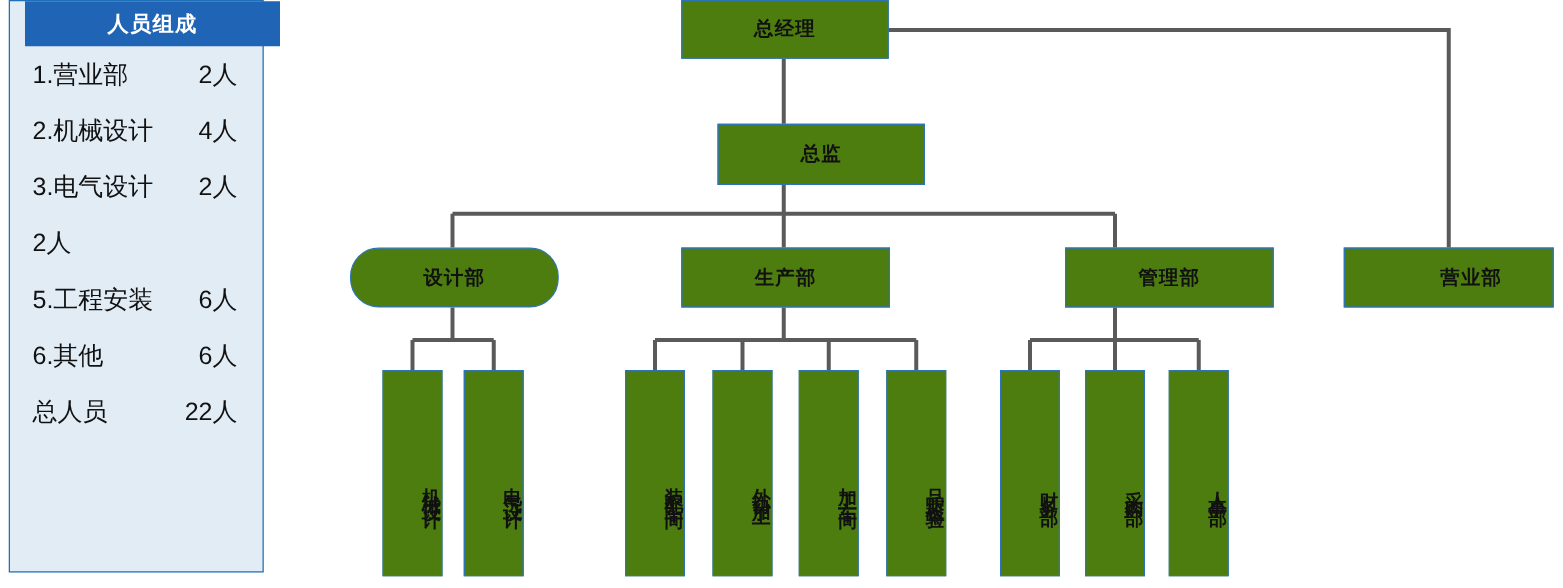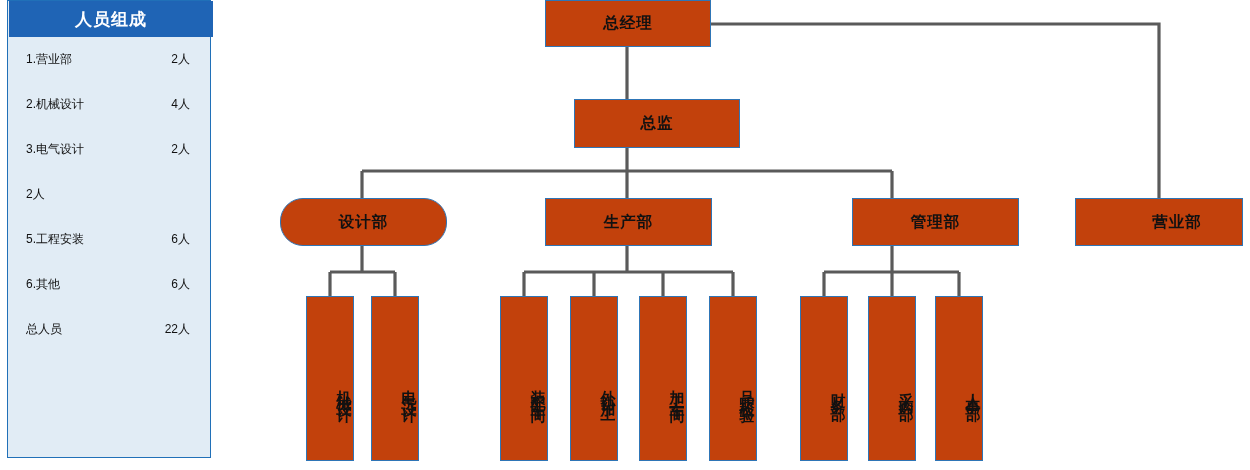--- a/index.html
+++ b/index.html
@@ -21,21 +21,21 @@
     left: 7px;
     top: 0px;
     width: 204px;
     height: 458px;
     box-sizing: border-box;
     border: 1px solid #2070B8;
     background: #E1ECF5;
   }
   #staff-header {
     position: absolute;
-    left: 1px; top: 0;
+    left: 12px; top: 0;
     width: 204px;
     height: 36px;
     background: #1F64B5;
     color: #ffffff;
     font-size: 17px;
     font-weight: bold;
     letter-spacing: 1px;
     display: flex;
     align-items: center;
     justify-content: center;
@@ -45,21 +45,21 @@
     left: 0;
     top: 36px;
     width: 204px;
   }
   .staff-row {
     display: flex;
     align-items: center;
     height: 45px;
     padding: 0 22px 0 18px;
     box-sizing: border-box;
-    font-size: 12px;
+    font-size: 20px;
     color: #111111;
   }
   .staff-row .s-label { flex: 1 1 auto; text-align: left; white-space: nowrap; }
   .staff-row .s-count { flex: 0 0 auto; text-align: right; white-space: nowrap; }
 
   
   #org-chart {
     position: absolute;
     left: 0; top: 0;
     width: 1250px;
@@ -67,21 +67,21 @@
   }
   #connectors {
     position: absolute;
     left: 0; top: 0;
     width: 1250px;
     height: 470px;
   }
   .node {
     position: absolute;
     box-sizing: border-box;
-    background: #c2410c;
+    background: #4d7c0f;
     border: 1.3px solid #2E75B6;
     color: #111111;
     display: flex;
     align-items: center;
     justify-content: center;
     font-size: 15.5px;
     font-weight: bold;
     letter-spacing: 1px;
   }
   .node.leaf {

